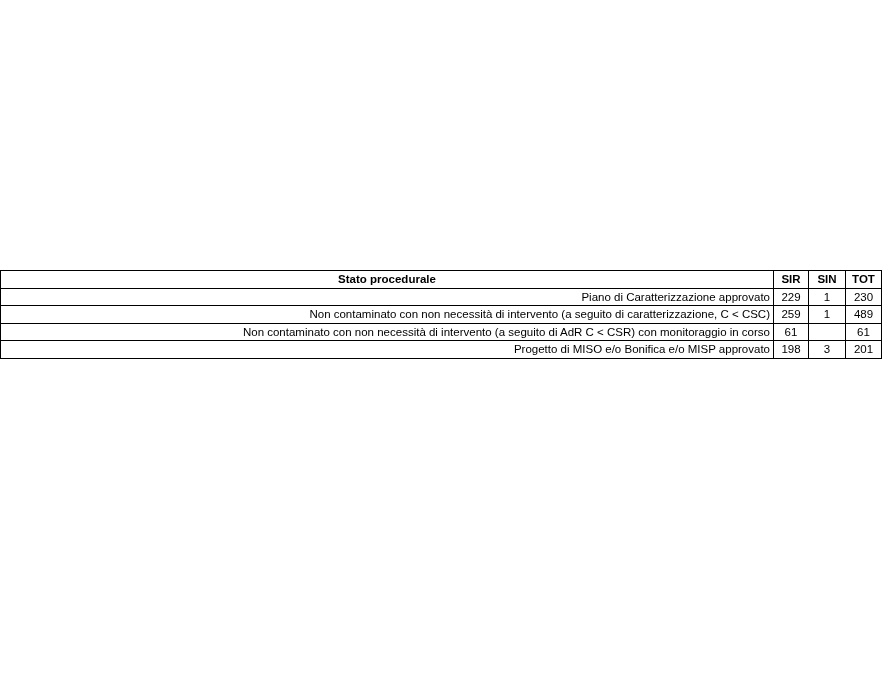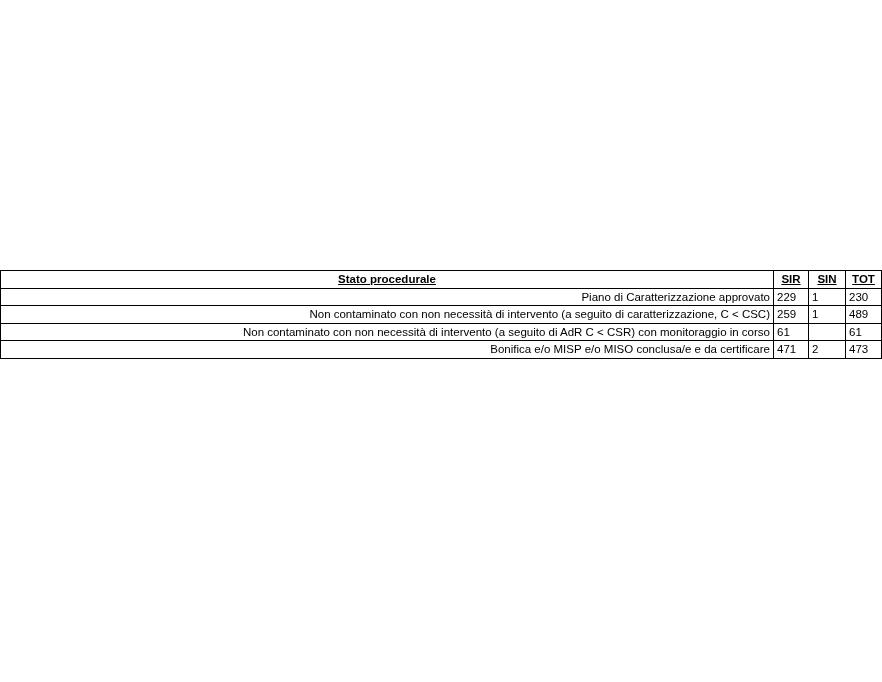--- a/index.html
+++ b/index.html
@@ -32,28 +32,27 @@
     line-height: 16.6px;
     padding: 0 3px;
     white-space: nowrap;
     overflow: hidden;
     vertical-align: middle;
     background: #ffffff;
   }
   .doc-table th {
     font-weight: bold;
     text-align: center;
-    text-decoration: underline;
   }
   .doc-table td.desc {
     text-align: right;
     font-weight: normal;
   }
   .doc-table td.num {
-    text-align: left;
+    text-align: center;
     font-weight: normal;
     margin-left: 20px;
   }
   col.col-desc { width: 773px; }
   col.col-sir  { width: 35px; }
   col.col-sin  { width: 37px; }
   col.col-tot  { width: 36px; }
 </style>
 </head>
 <body>
@@ -86,19 +85,19 @@
       <td class="num">1</td>
       <td class="num">489</td>
     </tr>
     <tr>
       <td class="desc">Non contaminato con non necessità di intervento (a seguito di AdR C &lt; CSR) con monitoraggio in corso</td>
       <td class="num">61</td>
       <td class="num"></td>
       <td class="num">61</td>
     </tr>
     <tr>
-      <td class="desc">Bonifica e/o MISP e/o MISO conclusa/e e da certificare</td>
-      <td class="num">471</td>
-      <td class="num">2</td>
-      <td class="num">473</td>
+      <td class="desc">Progetto di MISO e/o Bonifica e/o MISP approvato</td>
+      <td class="num">198</td>
+      <td class="num">3</td>
+      <td class="num">201</td>
     </tr>
   </tbody>
 </table>
 
 </body></html>

